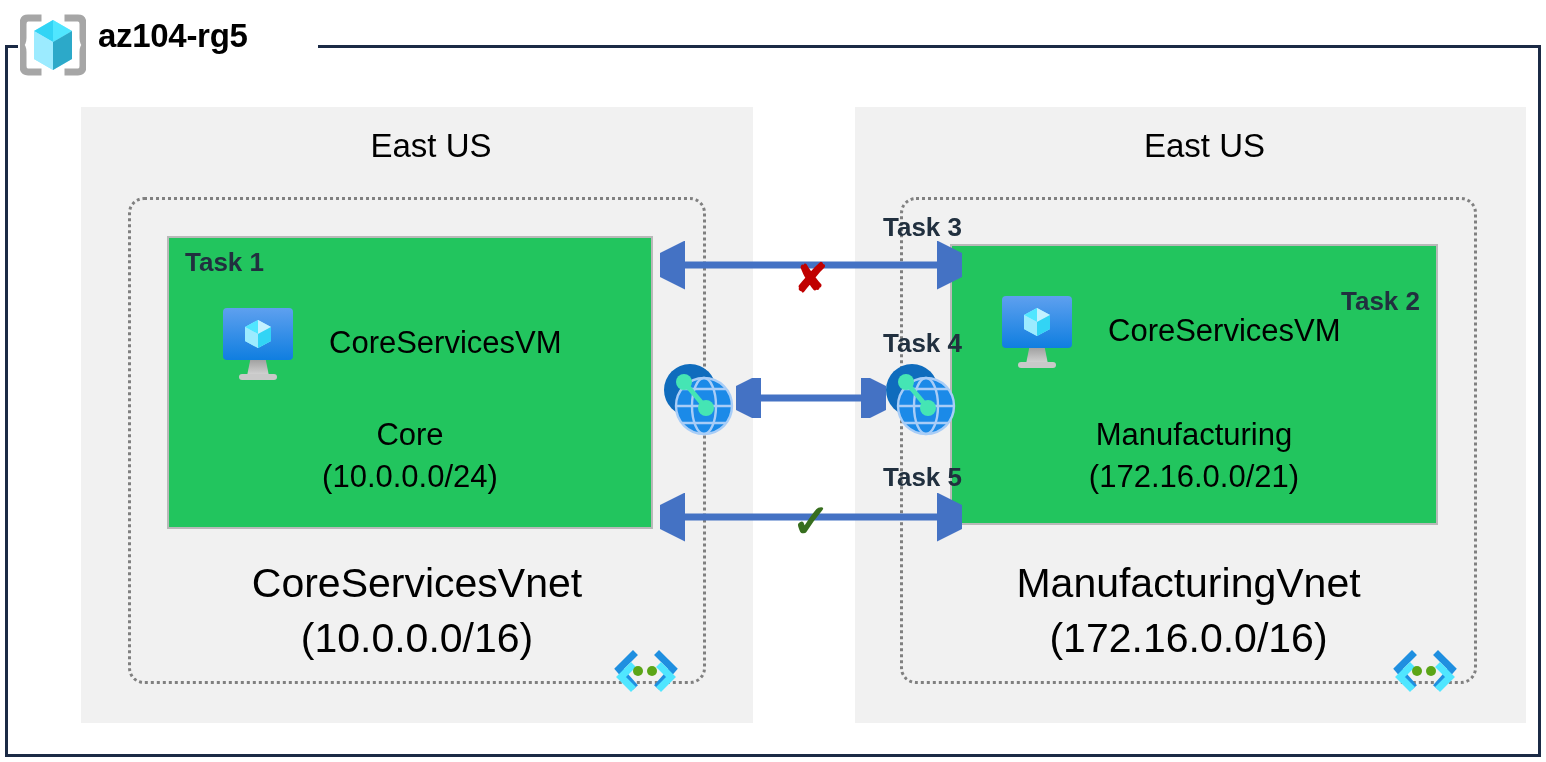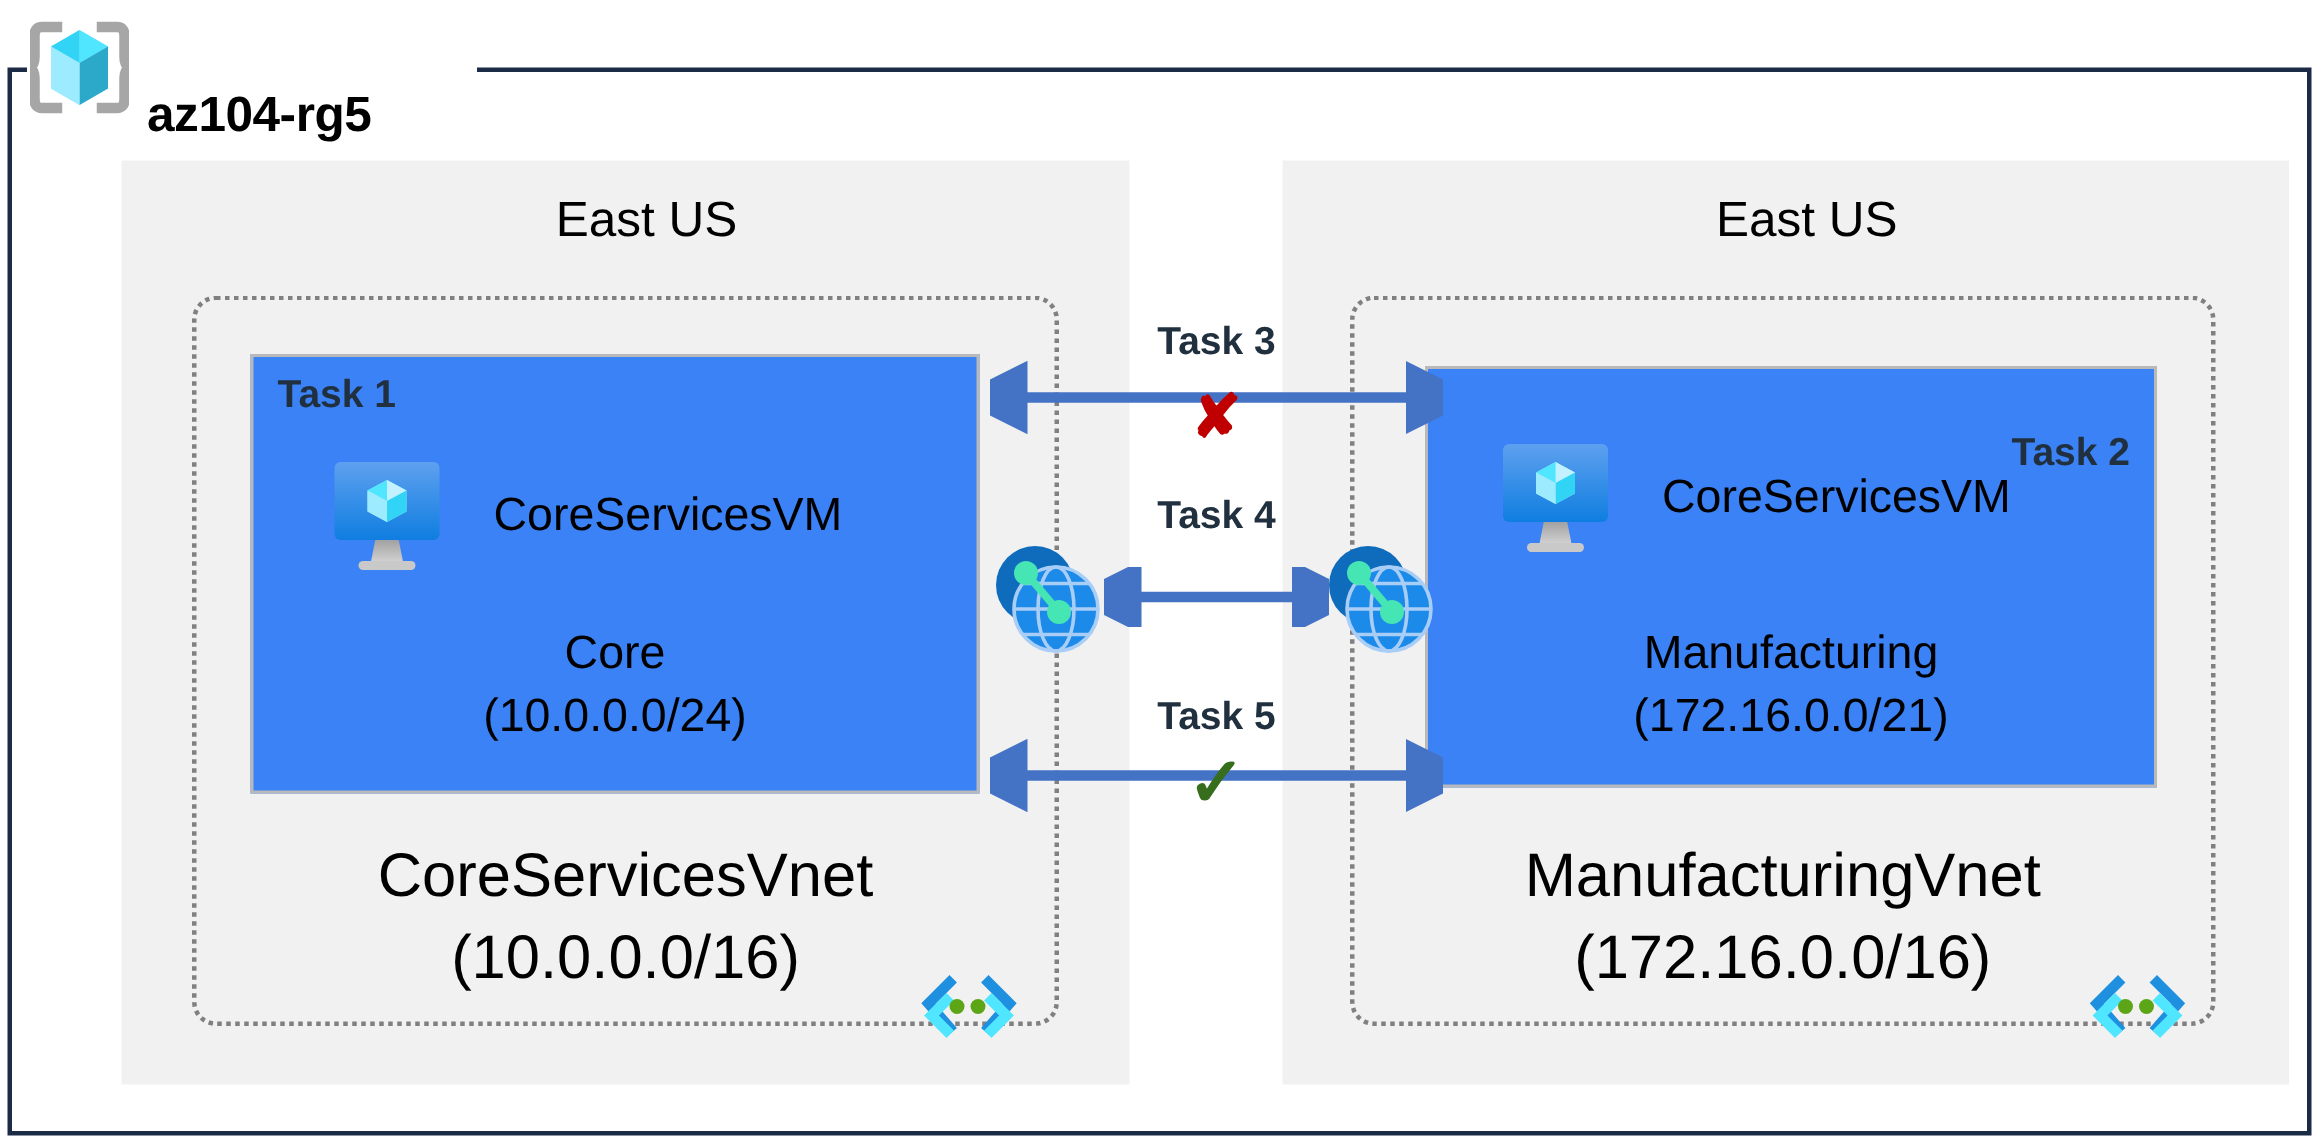--- a/index.html
+++ b/index.html
@@ -38,21 +38,20 @@
   }
   .rg-title {
     position: absolute;
     left: 98px;
     top: 17px;
     font-size: 33px;
     font-weight: bold;
     color: #000000;
     letter-spacing: -0.3px;
     white-space: nowrap;
-    margin-top: 40px;
   }
 
   
   .rg-icon {
     position: absolute;
     left: 20px;
     top: 14px;
     width: 66px;
     height: 62px;
   }
@@ -106,21 +105,21 @@
     width: 66px;
     height: 44px;
     bottom: -12px;
   }
   .vnet.left  .vnet-icon { right: 24px; }
   .vnet.right .vnet-icon { right: 16px; }
 
   
   .subnet {
     position: absolute;
-    background: #3b82f6;
+    background: #22c55e;
     border: 2px solid #b9b9b9;
     box-sizing: border-box;
     padding-left: 12px;
   }
   .subnet.left  { left: 167px; top: 236px; width: 486px; height: 293px; }
   .subnet.right { left: 950px; top: 244px; width: 488px; height: 281px; }
 
   .task-badge {
     position: absolute;
     top: 9px;
@@ -157,21 +156,21 @@
   }
   .subnet.left  .subnet-name { top: 176px; }
   .subnet.right .subnet-name { top: 168px; }
 
   
   .connector { position: absolute; }
   .conn-label {
     position: absolute;
     left: 0;
     width: 100%;
-    text-align: center;
+    text-align: right;
     font-size: 26px;
     font-weight: bold;
     color: #21303f;
     white-space: nowrap;
   }
   .conn-mark {
     position: absolute;
     left: 0;
     width: 100%;
     text-align: center;

